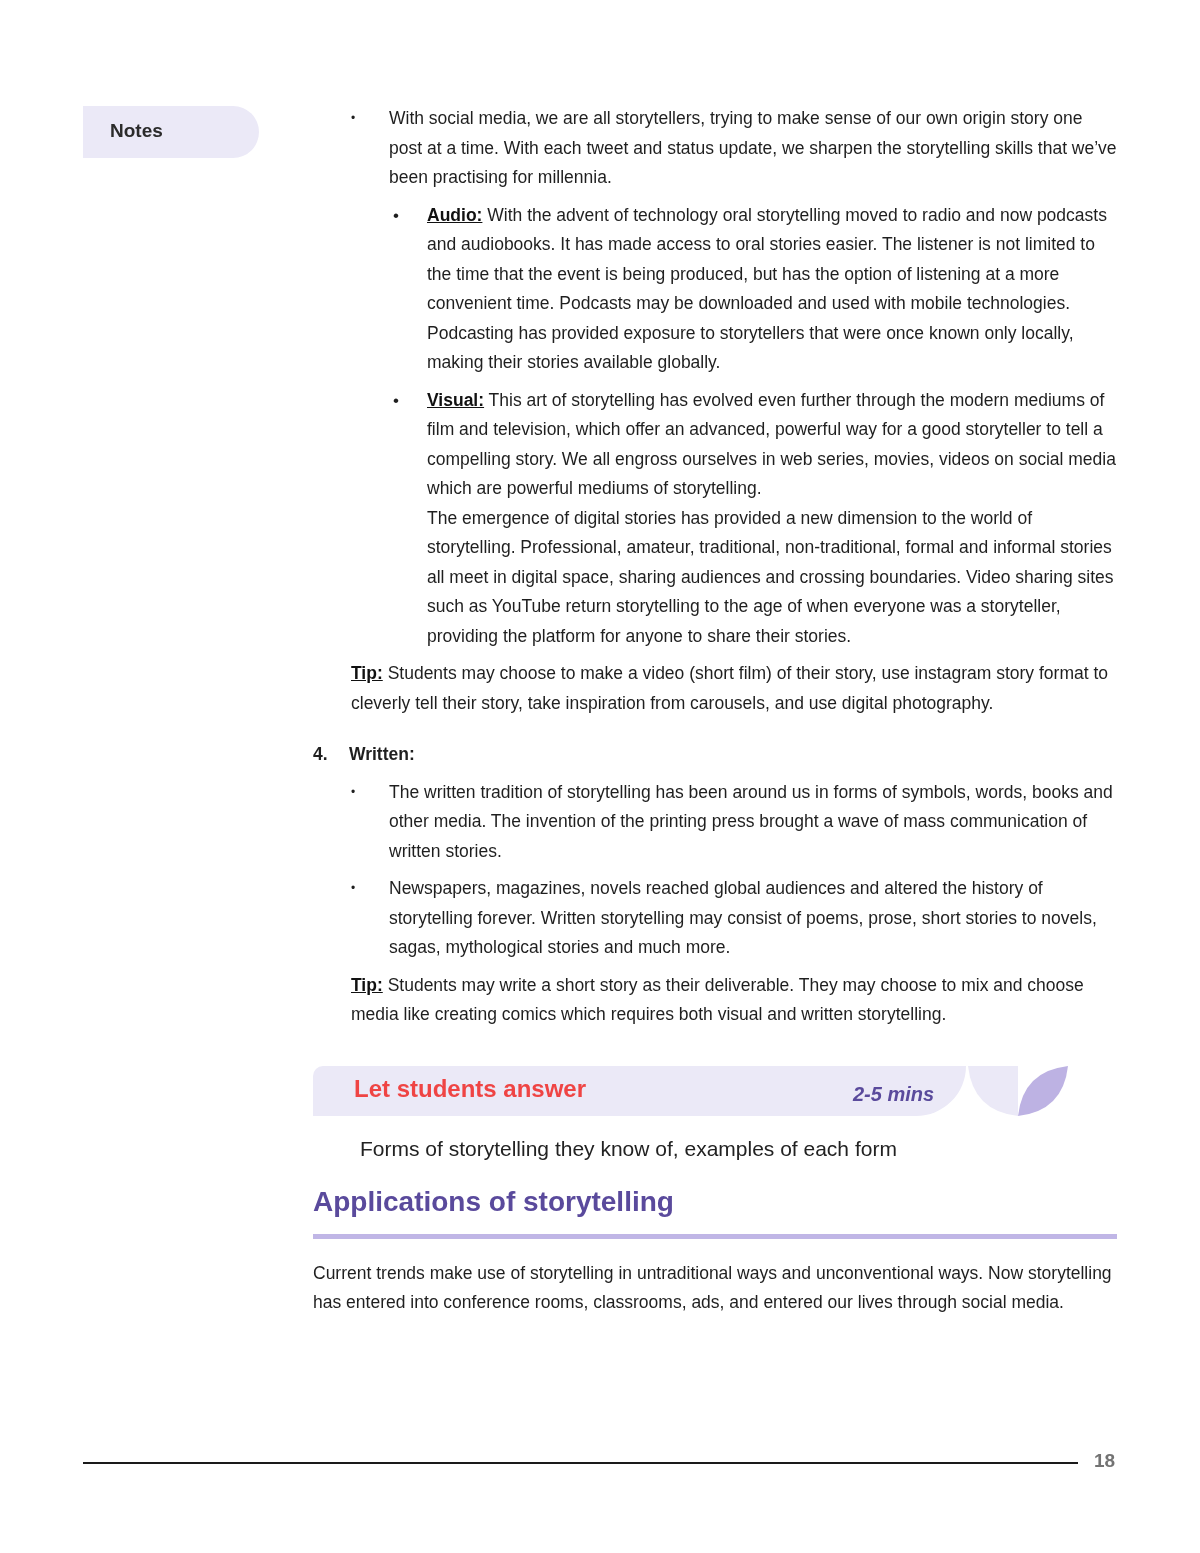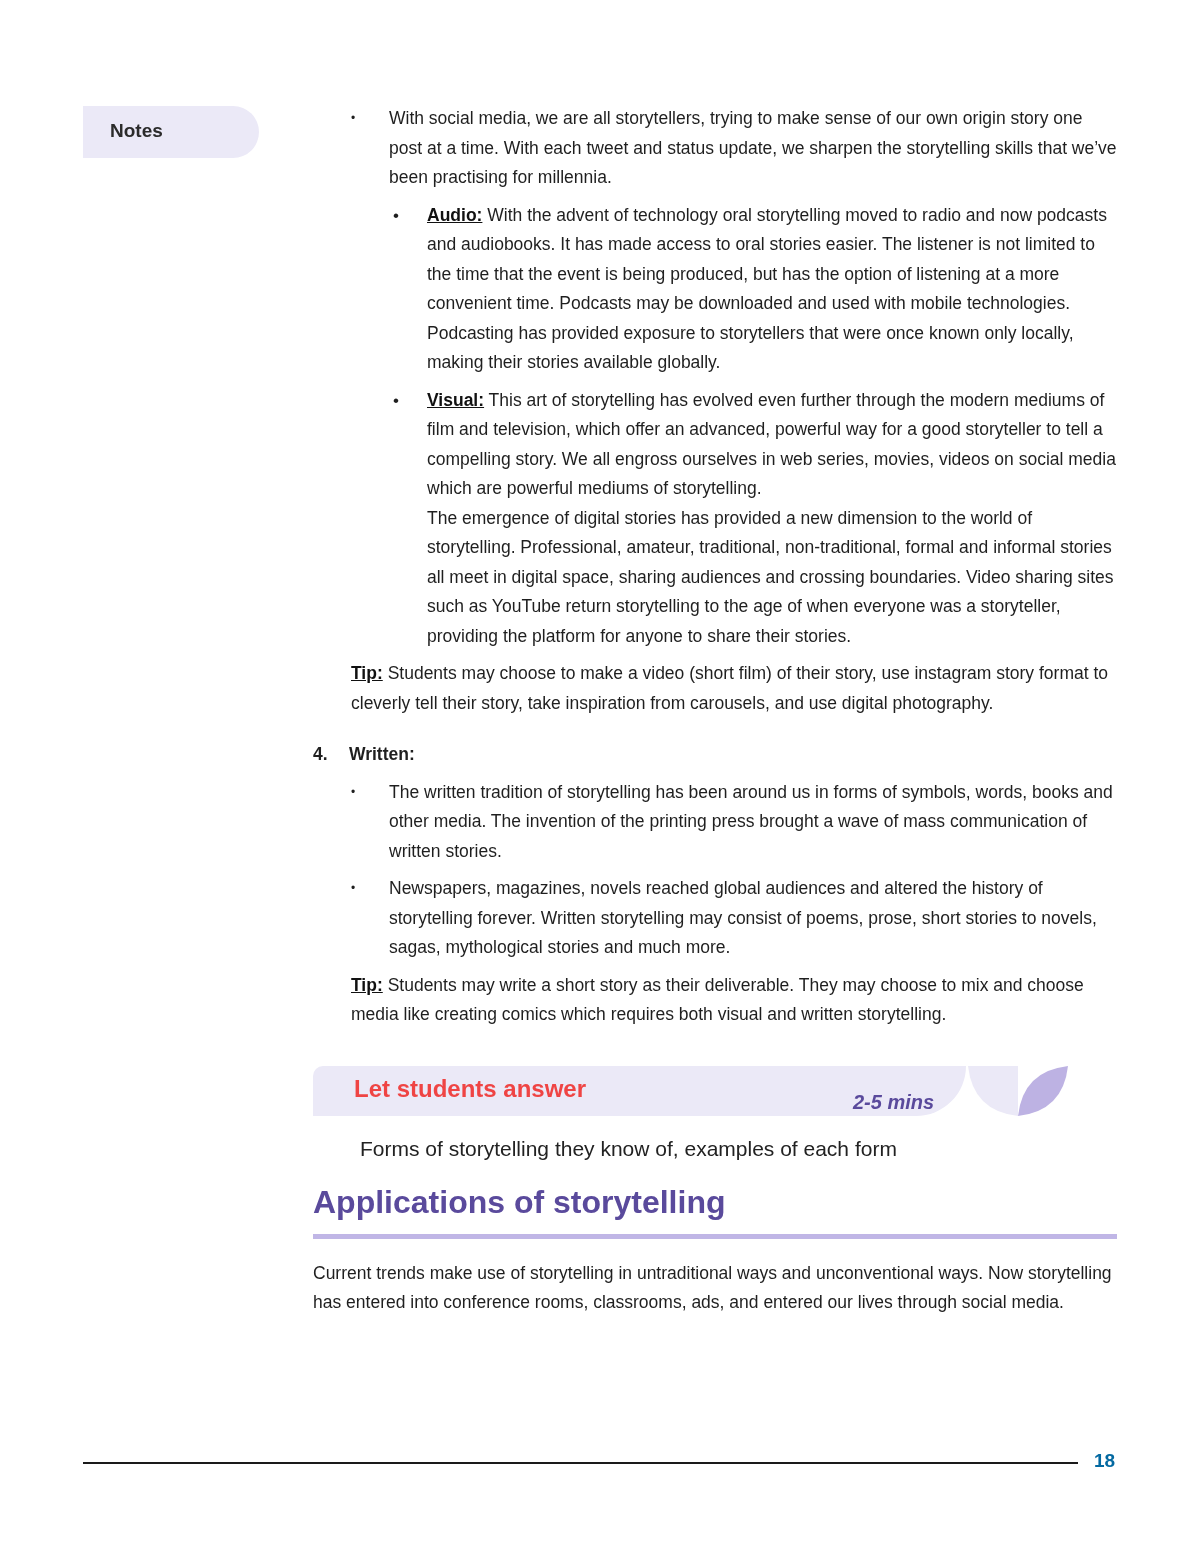--- a/index.html
+++ b/index.html
@@ -21,32 +21,32 @@
   b { font-weight: bold; color: #111; text-decoration: underline; }
 
   .numbered { position: relative; padding-left: 36px; font-weight: bold; margin-bottom: 8px; }
   .numbered .num { position: absolute; left: 0; top: 0; }
 
   .answer-bar { position: relative; margin-top: 36px; height: 50px; width: 755px; }
   .answer-bar .pill { position: absolute; left: 0; top: 0; width: 653px; height: 50px; background: #ebe9f7;
                       border-radius: 10px 0 50px 0; }
   .answer-bar .label { position: absolute; left: 41px; top: 0; line-height: 46px; font-weight: bold;
                        font-size: 24px; color: #ef4444; }
-  .answer-bar .time { position: absolute; left: 540px; top: 12px; line-height: 48px; font-weight: bold;
+  .answer-bar .time { position: absolute; left: 540px; top: 4px; line-height: 48px; font-weight: bold;
                       font-style: italic; font-size: 20px; color: #5a4a9c; }
   .answer-bar svg { position: absolute; left: 655px; top: 0; }
 
   .answer-text { margin-top: 20px; padding-left: 47px; font-size: 21px; line-height: 26px; color: #222; }
 
-  .section-title { margin-top: 18px; font-size: 32px; font-weight: bold; color: #5a4a9c; line-height: 44px; }
+  .section-title { margin-top: 18px; font-size: 28px; font-weight: bold; color: #5a4a9c; line-height: 44px; }
   .section-rule { height: 5px; background: #c0b6e6; margin-top: 10px; width: 804px; }
   .section-body { margin-top: 20px; font-size: 17.5px; line-height: 29.5px; }
 
   .footer-rule { position: absolute; left: 83px; top: 1462px; width: 995px; height: 2px; background: #1a1a1a; }
-  .page-num { position: absolute; left: 1094px; top: 1450px; font-weight: bold; font-size: 19px; color: #0369a1; }
+  .page-num { position: absolute; left: 1094px; top: 1450px; font-weight: bold; font-size: 19px; color: #737373; }
 </style>
 </head>
 <body>
 
 <div class="notes-tab">
   <span>Notes</span>
 </div>
 
 <div class="content">
   <div class="bullet">

